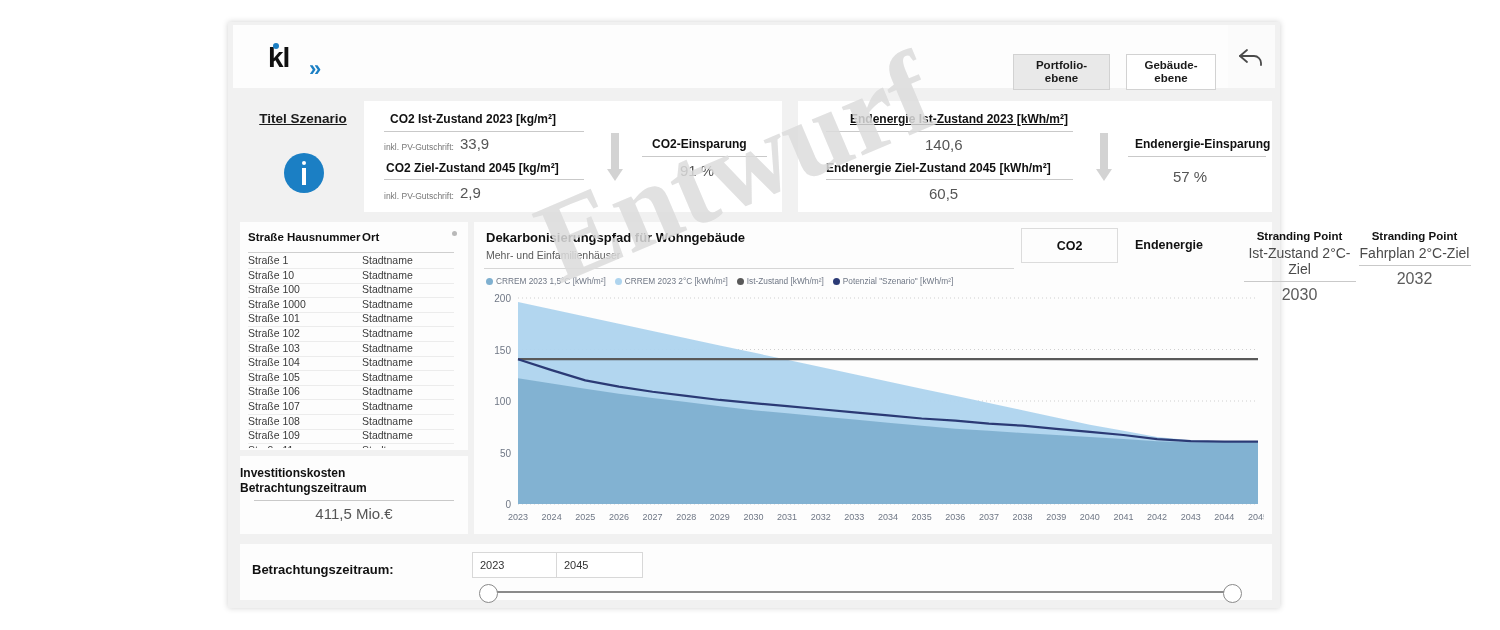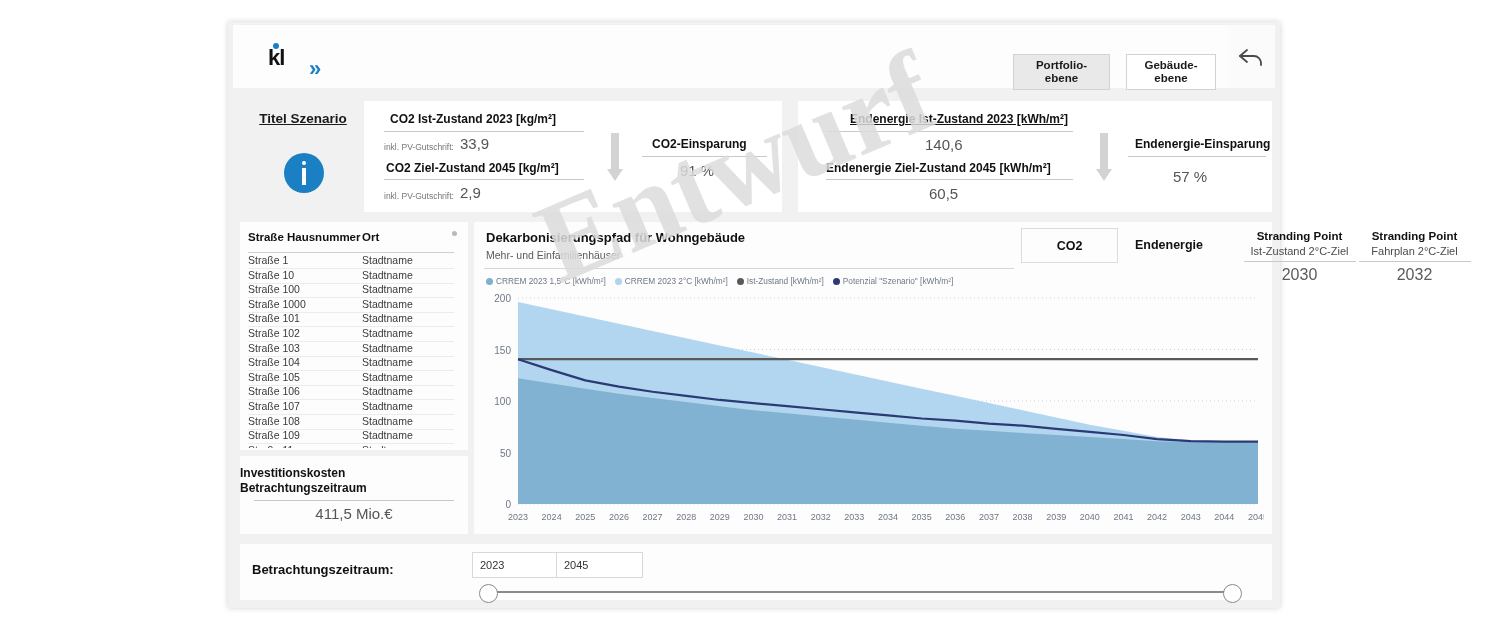--- a/index.html
+++ b/index.html
@@ -5,21 +5,21 @@
   html,body{margin:0;padding:0;background:#ffffff;}
   body{width:1500px;height:630px;font-family:"Liberation Sans",sans-serif;overflow:hidden;}
 
   #app{position:absolute;left:228px;top:22px;width:1052px;height:586px;background:#f1f1f1;
        box-shadow:0 0 6px rgba(0,0,0,.18);}
 
   
   .header{position:absolute;left:0;top:0;width:1052px;height:72px;}
   .hdr-white{position:absolute;left:5px;top:3px;width:1042px;height:63px;background:#fdfdfd;}
   .logo{position:absolute;left:40px;top:16px;width:80px;height:40px;}
-  .logo-txt{position:absolute;left:0;top:0;font-weight:bold;font-size:22px;color:#111;
+  .logo-txt{position:absolute;left:0;top:0;font-weight:bold;font-size:28px;color:#111;
             letter-spacing:-1px;line-height:40px;}
   .logo-dot{position:absolute;left:5px;top:5px;width:6px;height:6px;border-radius:50%;background:#1b7fc4;}
   .logo-chev{position:absolute;left:41px;top:20px;font-size:22px;font-weight:bold;color:#1b7fc4;
              letter-spacing:-3px;line-height:22px;}
   .title{position:absolute;left:150px;top:14px;font-size:27px;color:#2d2d2d;font-weight:400;
          white-space:nowrap;}
   .lvl-btn{position:absolute;top:32px;height:34px;border:1px solid #d2d2d2;font-size:11.5px;
            font-weight:bold;color:#1a1a1a;display:flex;align-items:center;justify-content:center;
            text-align:center;line-height:13px;cursor:pointer;}
   .lvl-btn.sel{background:#e9e9e9;}
@@ -69,21 +69,21 @@
   .chart-card{position:absolute;left:246px;top:200px;width:798px;height:312px;background:#fdfdfd;}
   .ch-title{position:absolute;left:12px;top:8px;font-size:13px;font-weight:bold;color:#111;}
   .ch-sub{position:absolute;left:12px;top:27px;font-size:10.5px;color:#5a5a5a;}
   .ch-rule{position:absolute;left:10px;top:46px;width:530px;height:1px;background:#d6d6d6;}
   .mode-btn{position:absolute;top:6px;height:33px;font-size:12.5px;font-weight:bold;color:#111;
             display:flex;align-items:center;justify-content:center;cursor:pointer;}
   #mode-co2{left:547px;width:95px;border:1px solid #dcdcdc;background:transparent;}
   #mode-ee{left:645px;width:100px;background:transparent;}
   .sp-wrap{position:absolute;top:0;width:115px;text-align:center;}
   .sp-h{font-size:11.5px;font-weight:bold;color:#111;margin-top:8px;}
-  .sp-s{font-size:11px;color:#4a4a4a;margin-top:3px;}
+  .sp-s{font-size:14px;color:#4a4a4a;margin-top:3px;}
   .sp-rule{width:112px;height:1px;background:#c9c9c9;margin:4px auto 0;}
   .sp-v{font-size:16px;color:#5c5c5c;margin-top:4px;}
   #sp1{left:768px;} #sp2{left:883px;}
 
   .legend{position:absolute;left:12px;top:52px;height:14px;display:flex;align-items:center;gap:9px;}
   .lg{display:flex;align-items:center;gap:3px;font-size:8.3px;color:#6f7785;white-space:nowrap;}
   .lg .sw{width:7px;height:7px;border-radius:50%;display:inline-block;}
 
   .plot{position:absolute;left:10px;top:70px;width:780px;height:238px;}
   .plot svg{display:block;}

